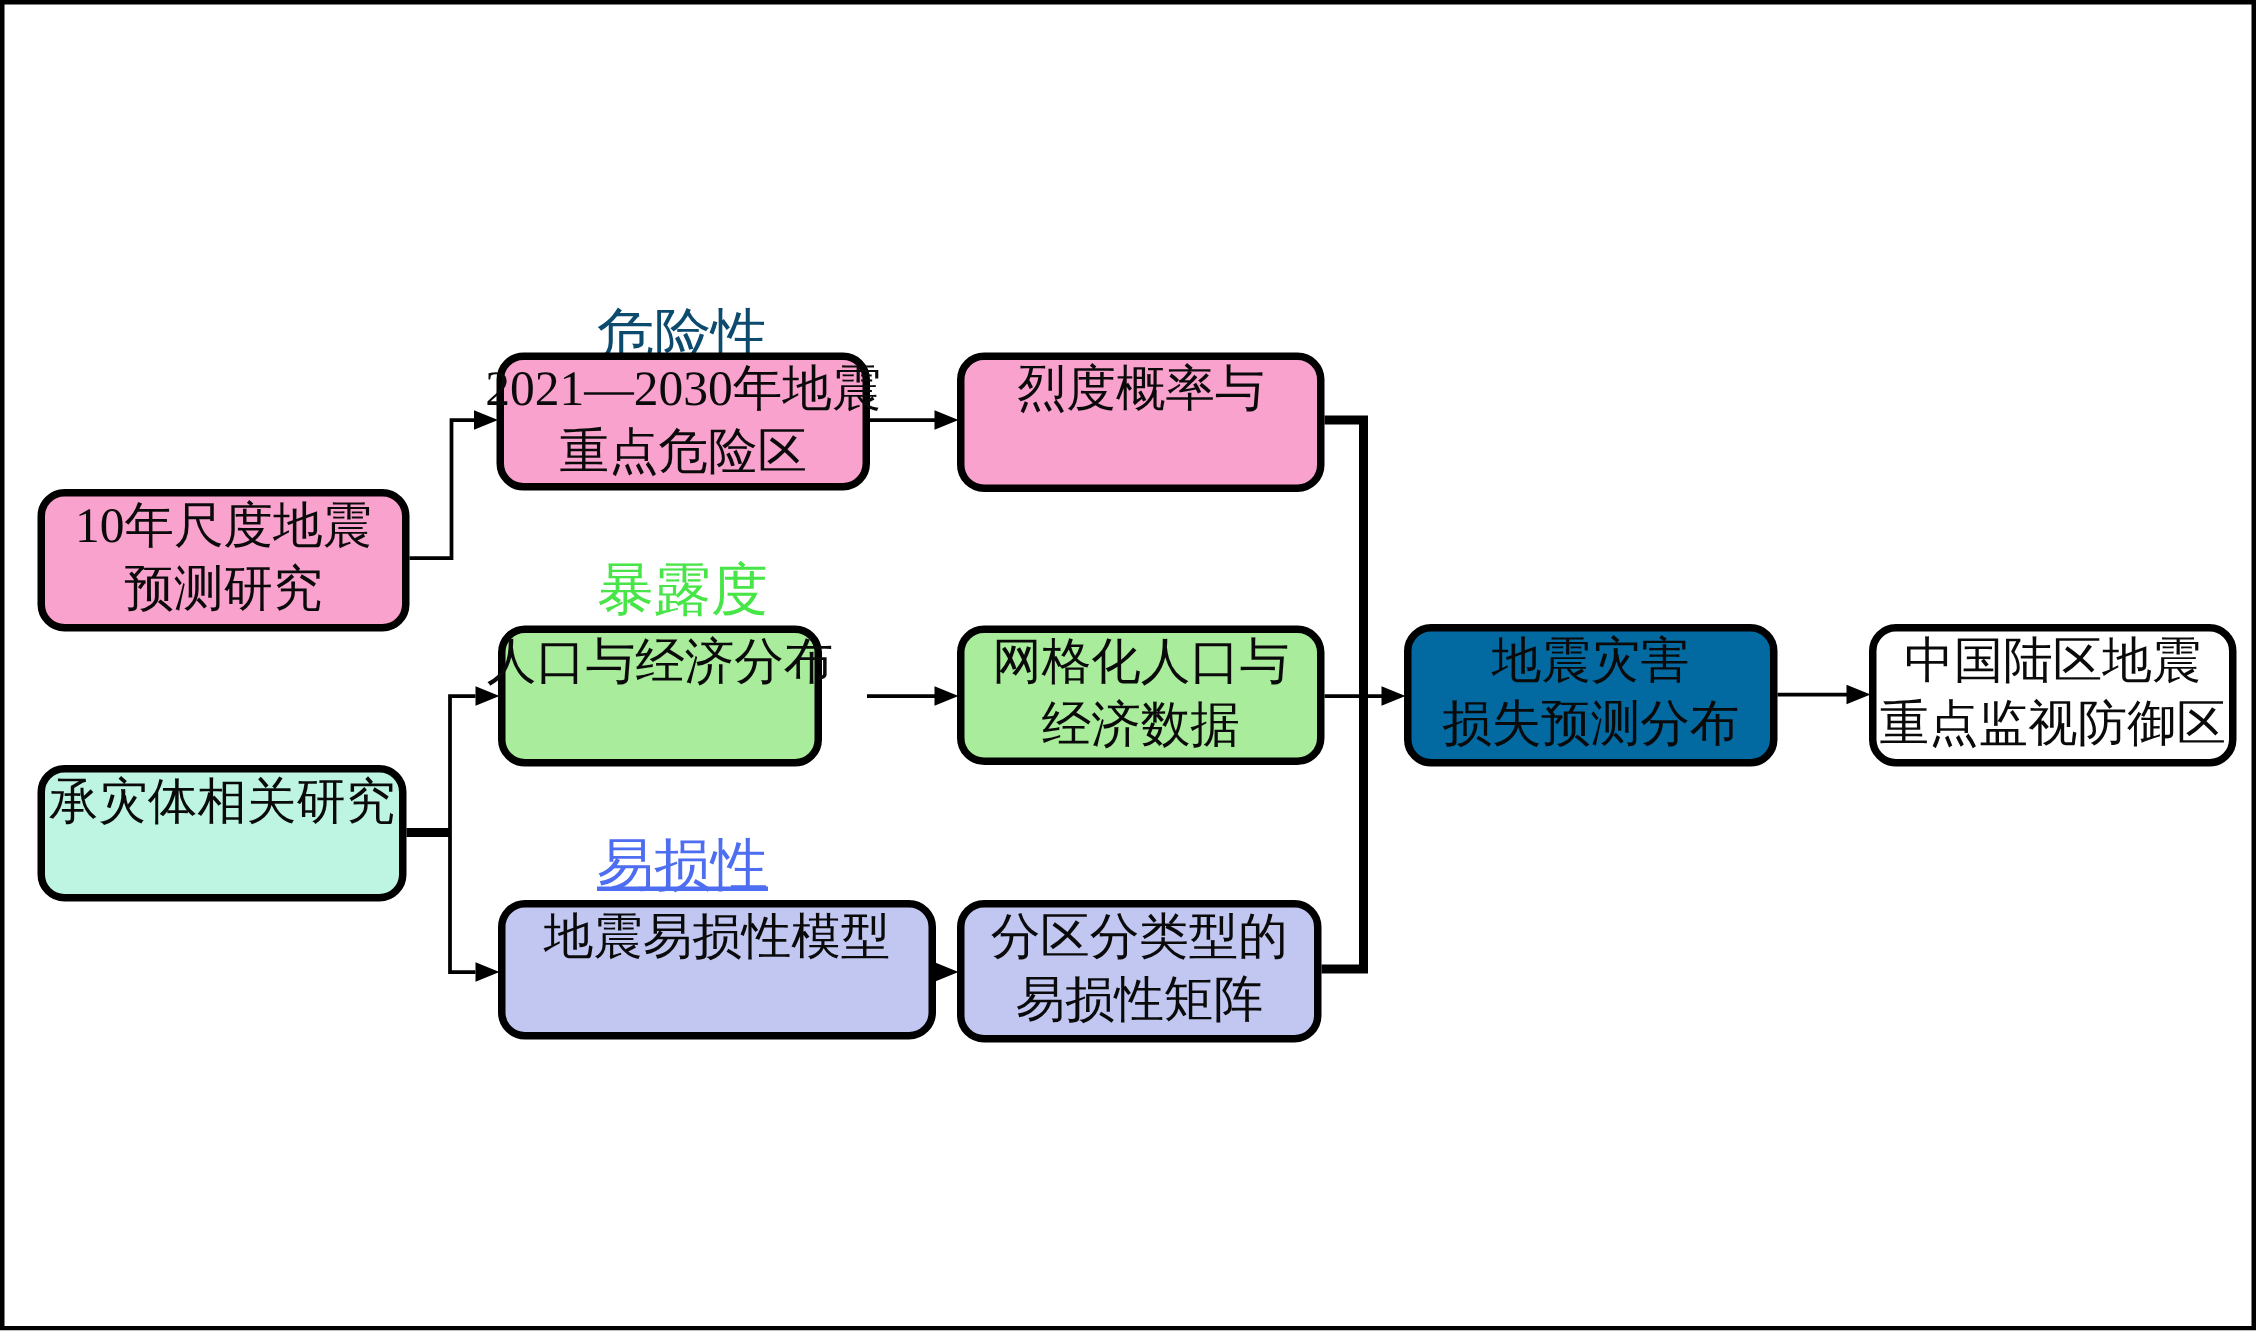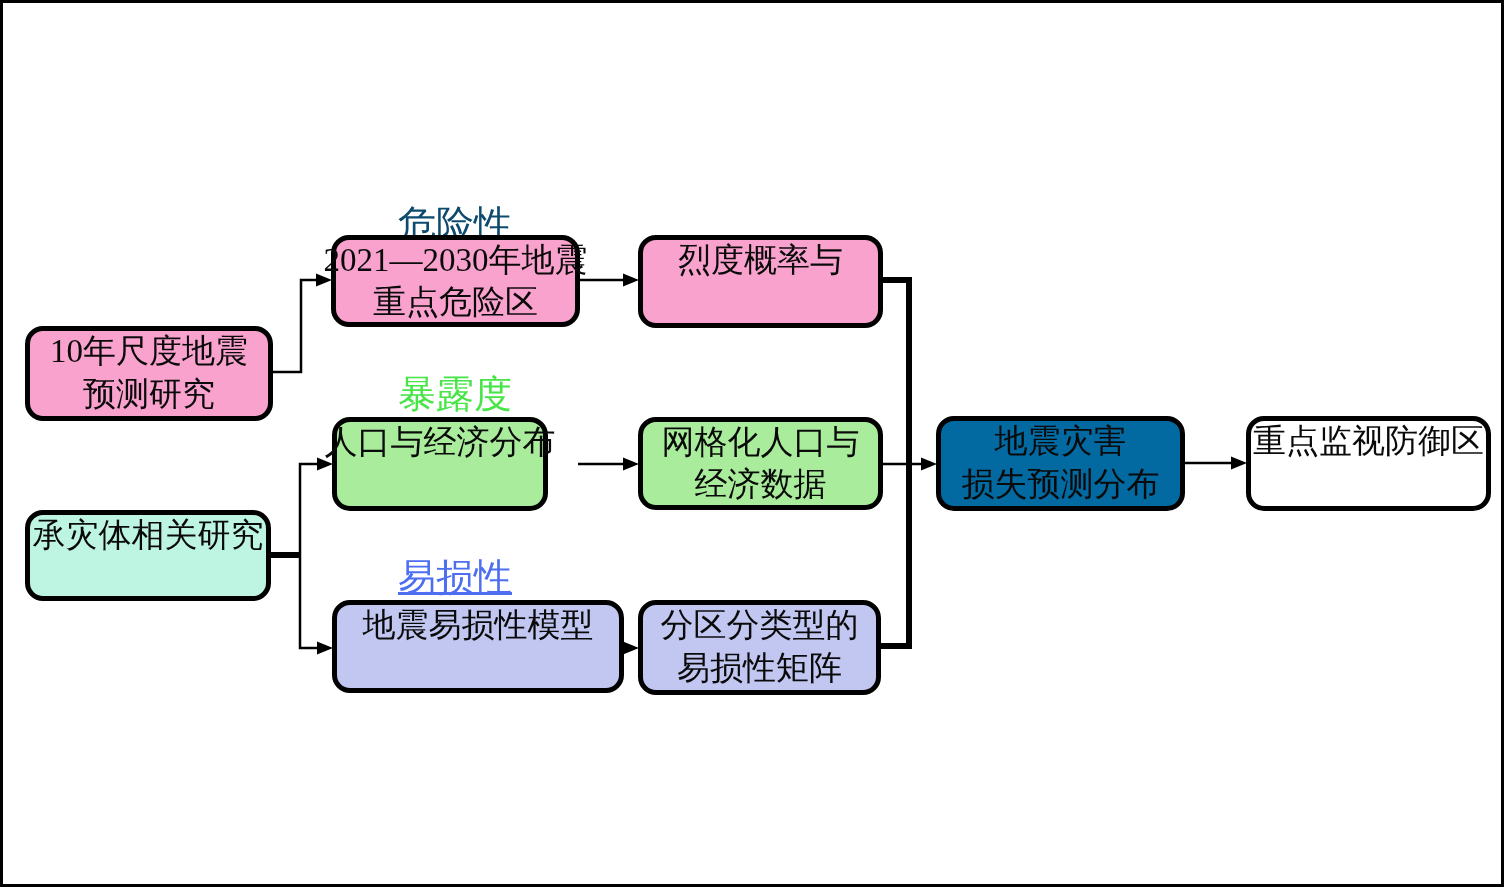--- a/index.html
+++ b/index.html
@@ -12,21 +12,21 @@
     font-family:"Liberation Serif","DejaVu Serif",serif;
     overflow:hidden;
   }
   #connectors { position:absolute; left:0; top:0; width:1504px; height:887px; pointer-events:none; }
   .node {
     position:absolute;
     box-sizing:border-box;
     border:5px solid #000;
     border-radius:18px;
     display:flex; flex-direction:column;
-    align-items:center; justify-content:space-between;
+    align-items:center; justify-content:flex-start;
     text-align:center;
     font-size:33px; line-height:1.26;
     color:#0a0a0a;
     white-space:nowrap;
   }
   .node span { display:block; }
   .fill-pink   { background:#f8a2cd; }
   .fill-mint   { background:#bef4e2; }
   .fill-green  { background:#a9ec9b; }
   .fill-peri   { background:#c1c7f1; }
@@ -116,16 +116,17 @@
     <span>分区分类型的</span>
     <span>易损性矩阵</span>
   </div>
 
   <div class="node fill-gray" style="left:933px; top:413px; width:249px; height:95px;">
     <span>地震灾害</span>
     <span>损失预测分布</span>
   </div>
 
   <div class="node fill-white" style="left:1243px; top:413px; width:245px; height:95px;">
+    <span>中国陆区地震</span>
     <span>重点监视防御区</span>
   </div>
 
 </div>
 
 </body></html>

